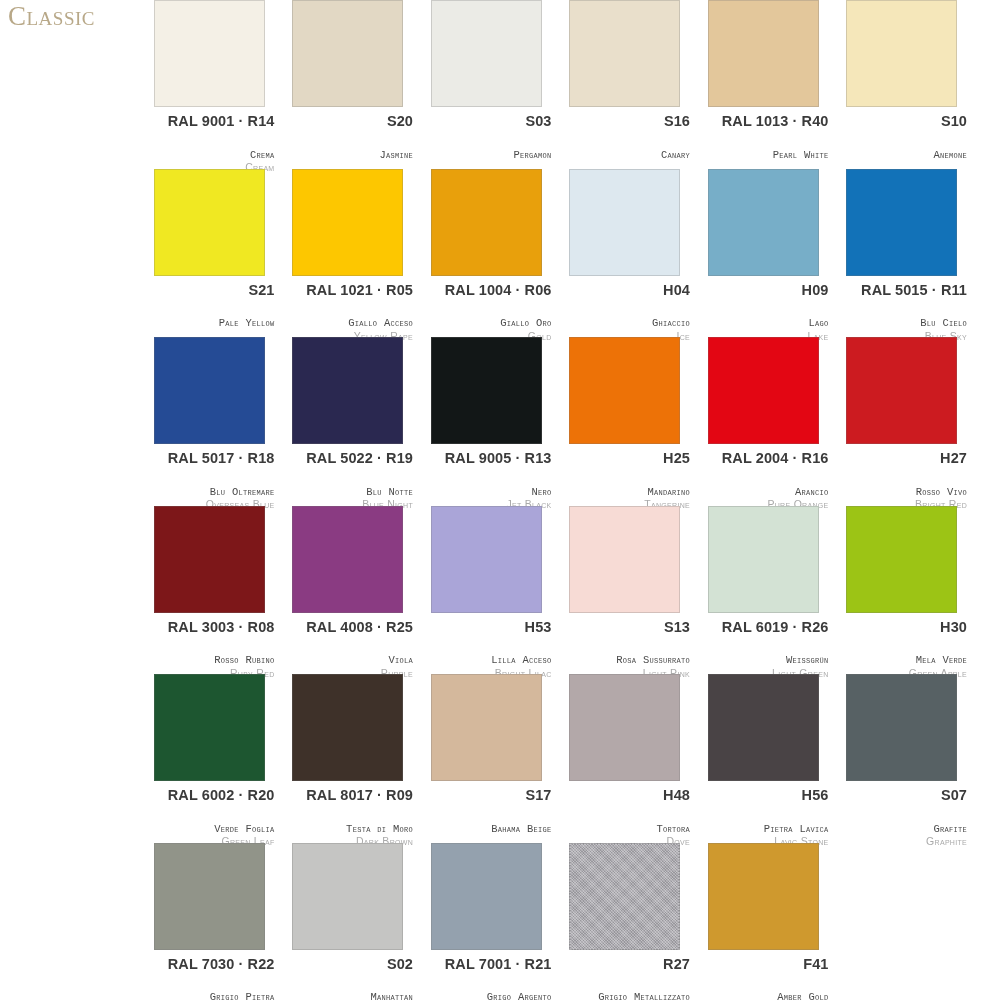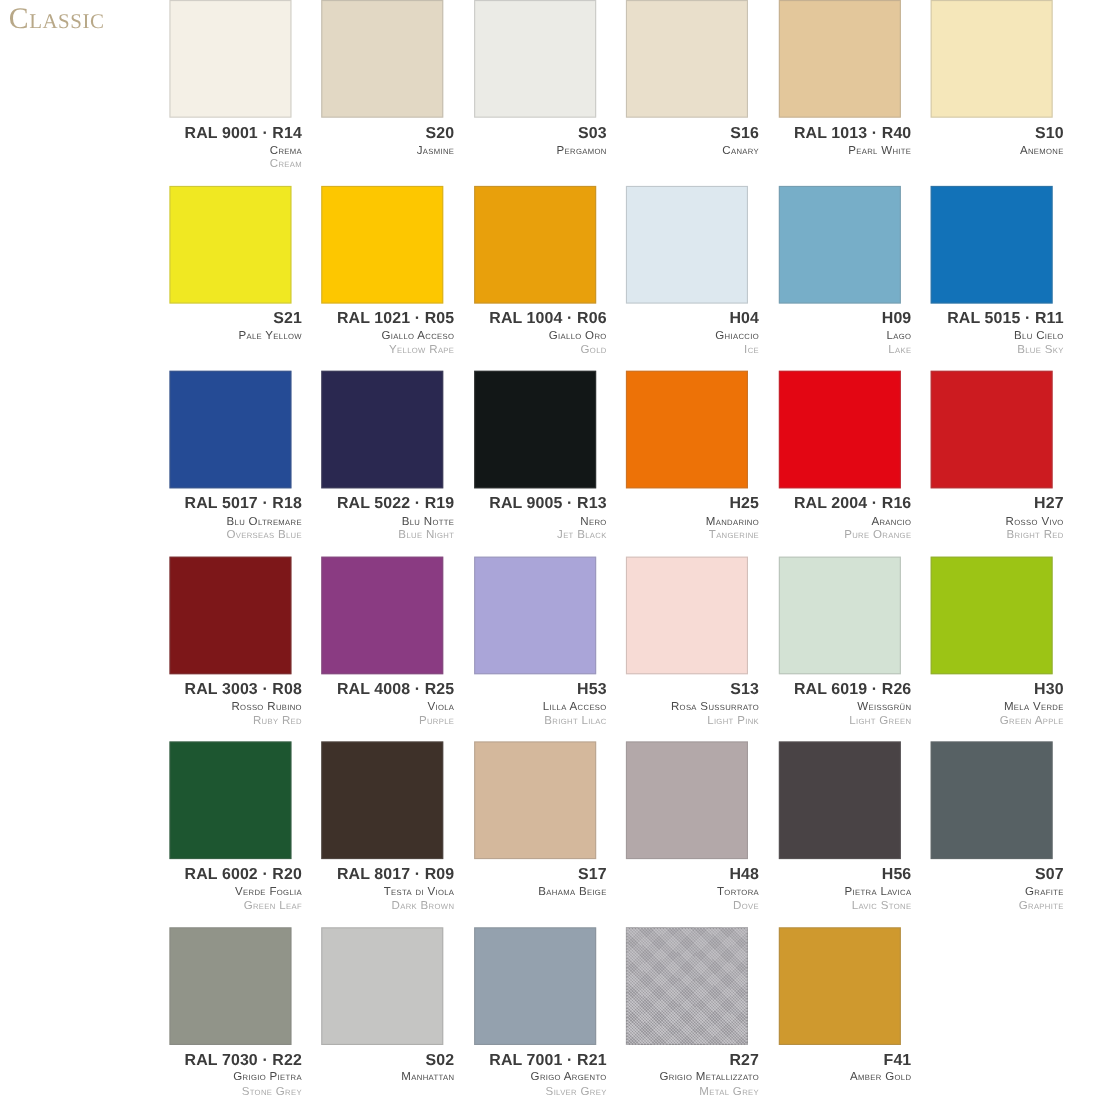--- a/index.html
+++ b/index.html
@@ -63,26 +63,26 @@
   }
   .code {
     font-family: "Liberation Sans", sans-serif;
     font-size: 14.5px;
     font-weight: bold;
     color: #3b3b3b;
     letter-spacing: 0.1px;
     white-space: nowrap;
   }
   .name-it {
-    font-family: Liberation Sans, sans-serif;
+    font-family: Liberation Mono, monospace;
     font-size: 10.5px;
     font-variant: small-caps;
     letter-spacing: 0.3px;
     color: #4a4a4a;
-    margin-top: 3px;
+    margin-top: 21px;
     white-space: nowrap;
   }
   .name-en {
     font-family: "Liberation Sans", sans-serif;
     font-size: 10.5px;
     font-variant: small-caps;
     letter-spacing: 0.3px;
     color: #a9a9a9;
     margin-top: 2px;
     white-space: nowrap;
@@ -288,21 +288,21 @@
         <div class="labels">
           <div class="code">RAL 6002 · R20</div>
           <div class="name-it">Verde Foglia</div>
           <div class="name-en">Green Leaf</div>
         </div>
       </div>
       <div class="cell">
         <div class="swatch" style="background-color: rgb(62, 49, 41);"></div>
         <div class="labels">
           <div class="code">RAL 8017 · R09</div>
-          <div class="name-it">Testa di Viola</div>
+          <div class="name-it">Testa di Moro</div>
           <div class="name-en">Dark Brown</div>
         </div>
       </div>
       <div class="cell">
         <div class="swatch" style="background-color: rgb(212, 184, 156);"></div>
         <div class="labels">
           <div class="code">S17</div>
           <div class="name-it">Bahama Beige</div>
         </div>
       </div>

